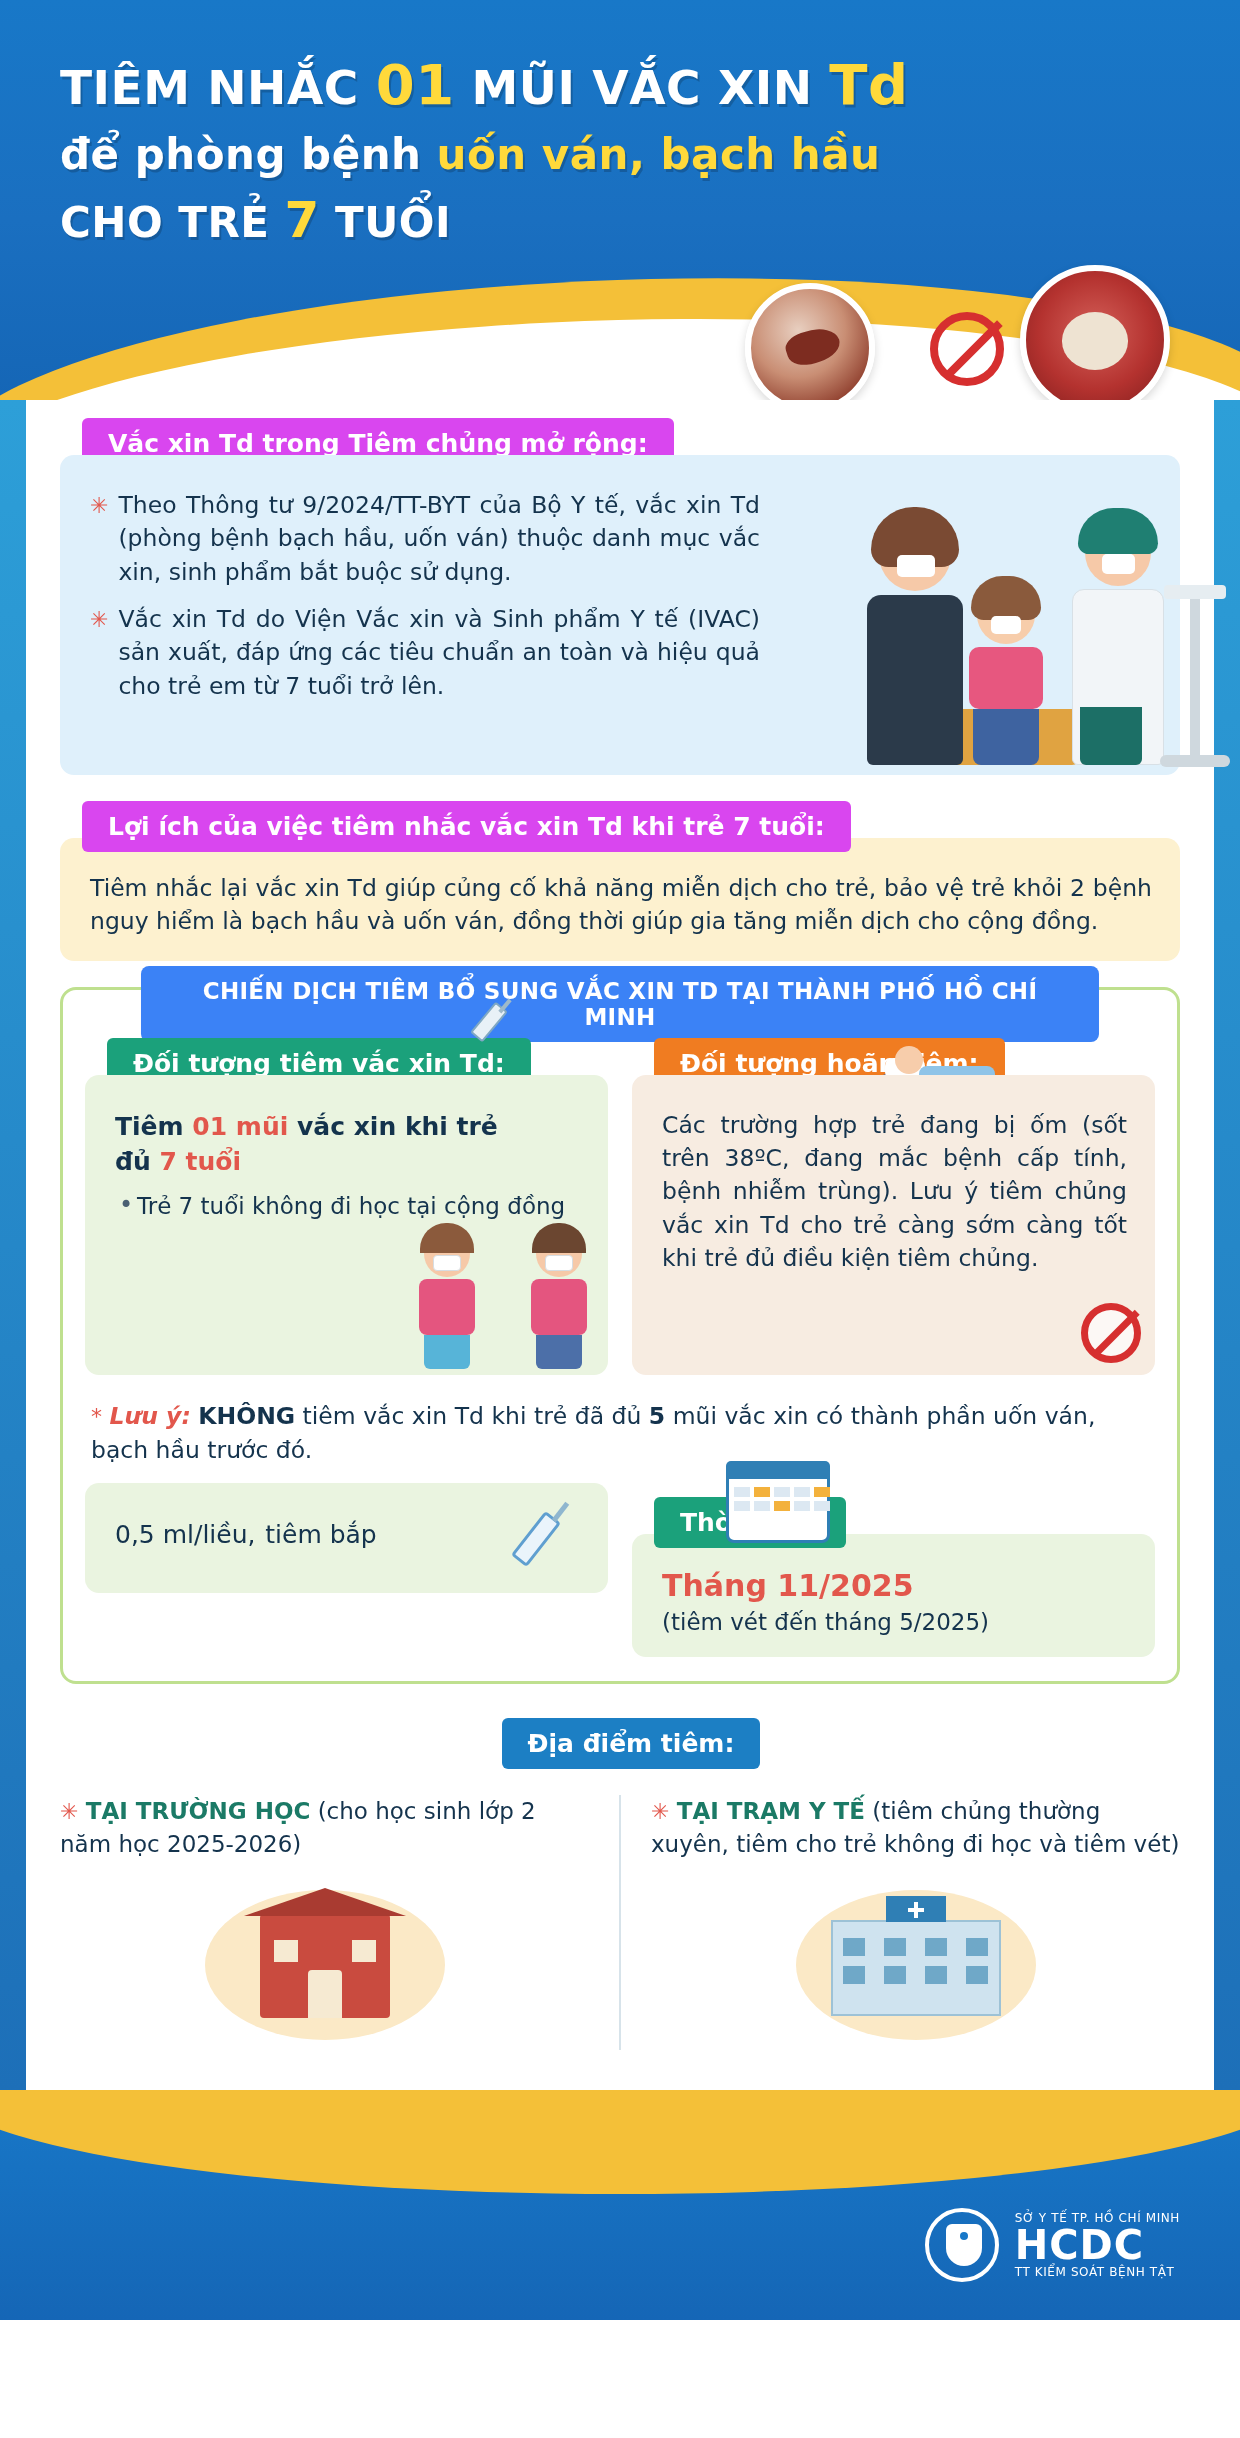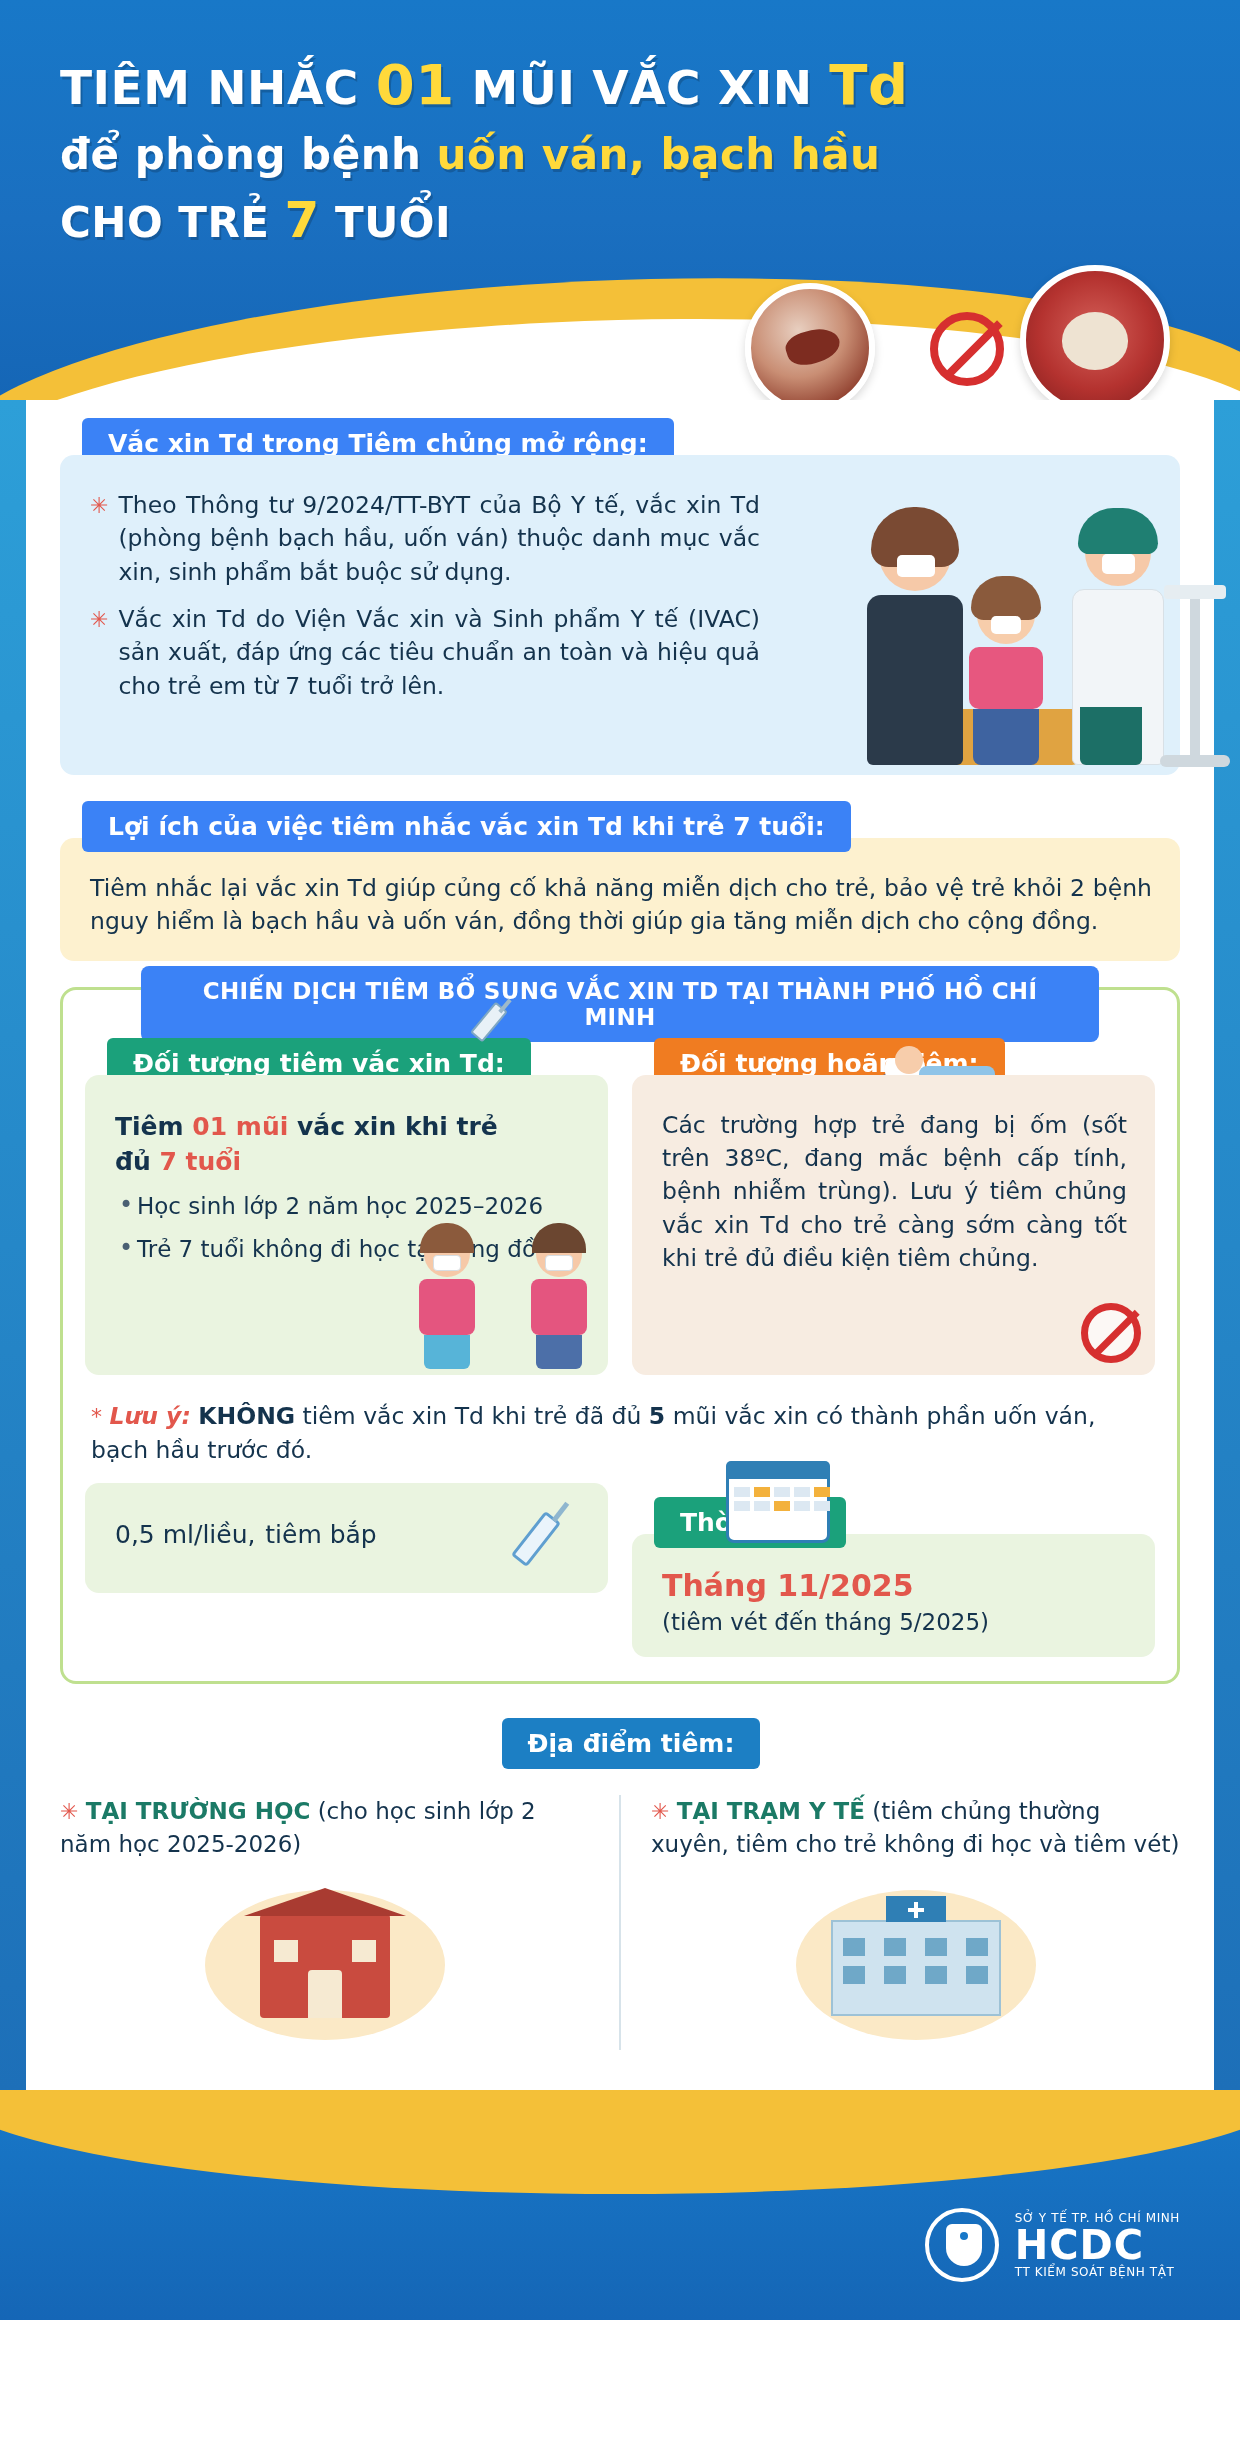--- a/index.html
+++ b/index.html
@@ -146,21 +146,21 @@
     align-items: center;
     position: relative;
     background: #1a9ba1;
     color: #ffffff;
     font-size: 25px;
     font-weight: bold;
     padding: 11px 26px 11px 26px;
     border-radius: 6px;
     margin-left: 22px;
   }
-  .ribbon.teal { background: #3b82f6; }
+  .ribbon.teal { background: #d946ef; }
   .ribbon.green { background: #1ba17b; }
   .ribbon.orange { background: #f07c21; }
   .ribbon.blue { background: #1c7fc4; }
   .ribbon-tail {
     position: absolute;
     left: -22px; top: 50%;
     transform: translateY(-50%);
     width: 34px; height: 24px;
     background: #f0a63a;
     border-radius: 6px 0 0 6px;
@@ -529,21 +529,20 @@
             </div>
             <div class="panel mint" style="position:relative;min-height:300px;">
               <div class="kv-strong">
                 <span>Tiêm</span>
                 <span class="or">01 mũi</span>
                 <span>vắc xin khi trẻ</span><br>
                 <span>đủ</span>
                 <span class="or">7 tuổi</span>
               </div>
               <ul class="dots">
-                <li>Học sinh lớp 2 năm học 2025–2026</li>
                 <li>Trẻ 7 tuổi không đi học tại cộng đồng</li>
               </ul>
               <div class="kids">
                 <div class="kid kid-g">
                   <div class="head">
                       <div class="hair"></div>
                       <div class="mask"></div>
                     </div>
                   <div class="body"></div>
                     <div class="legs"></div>

